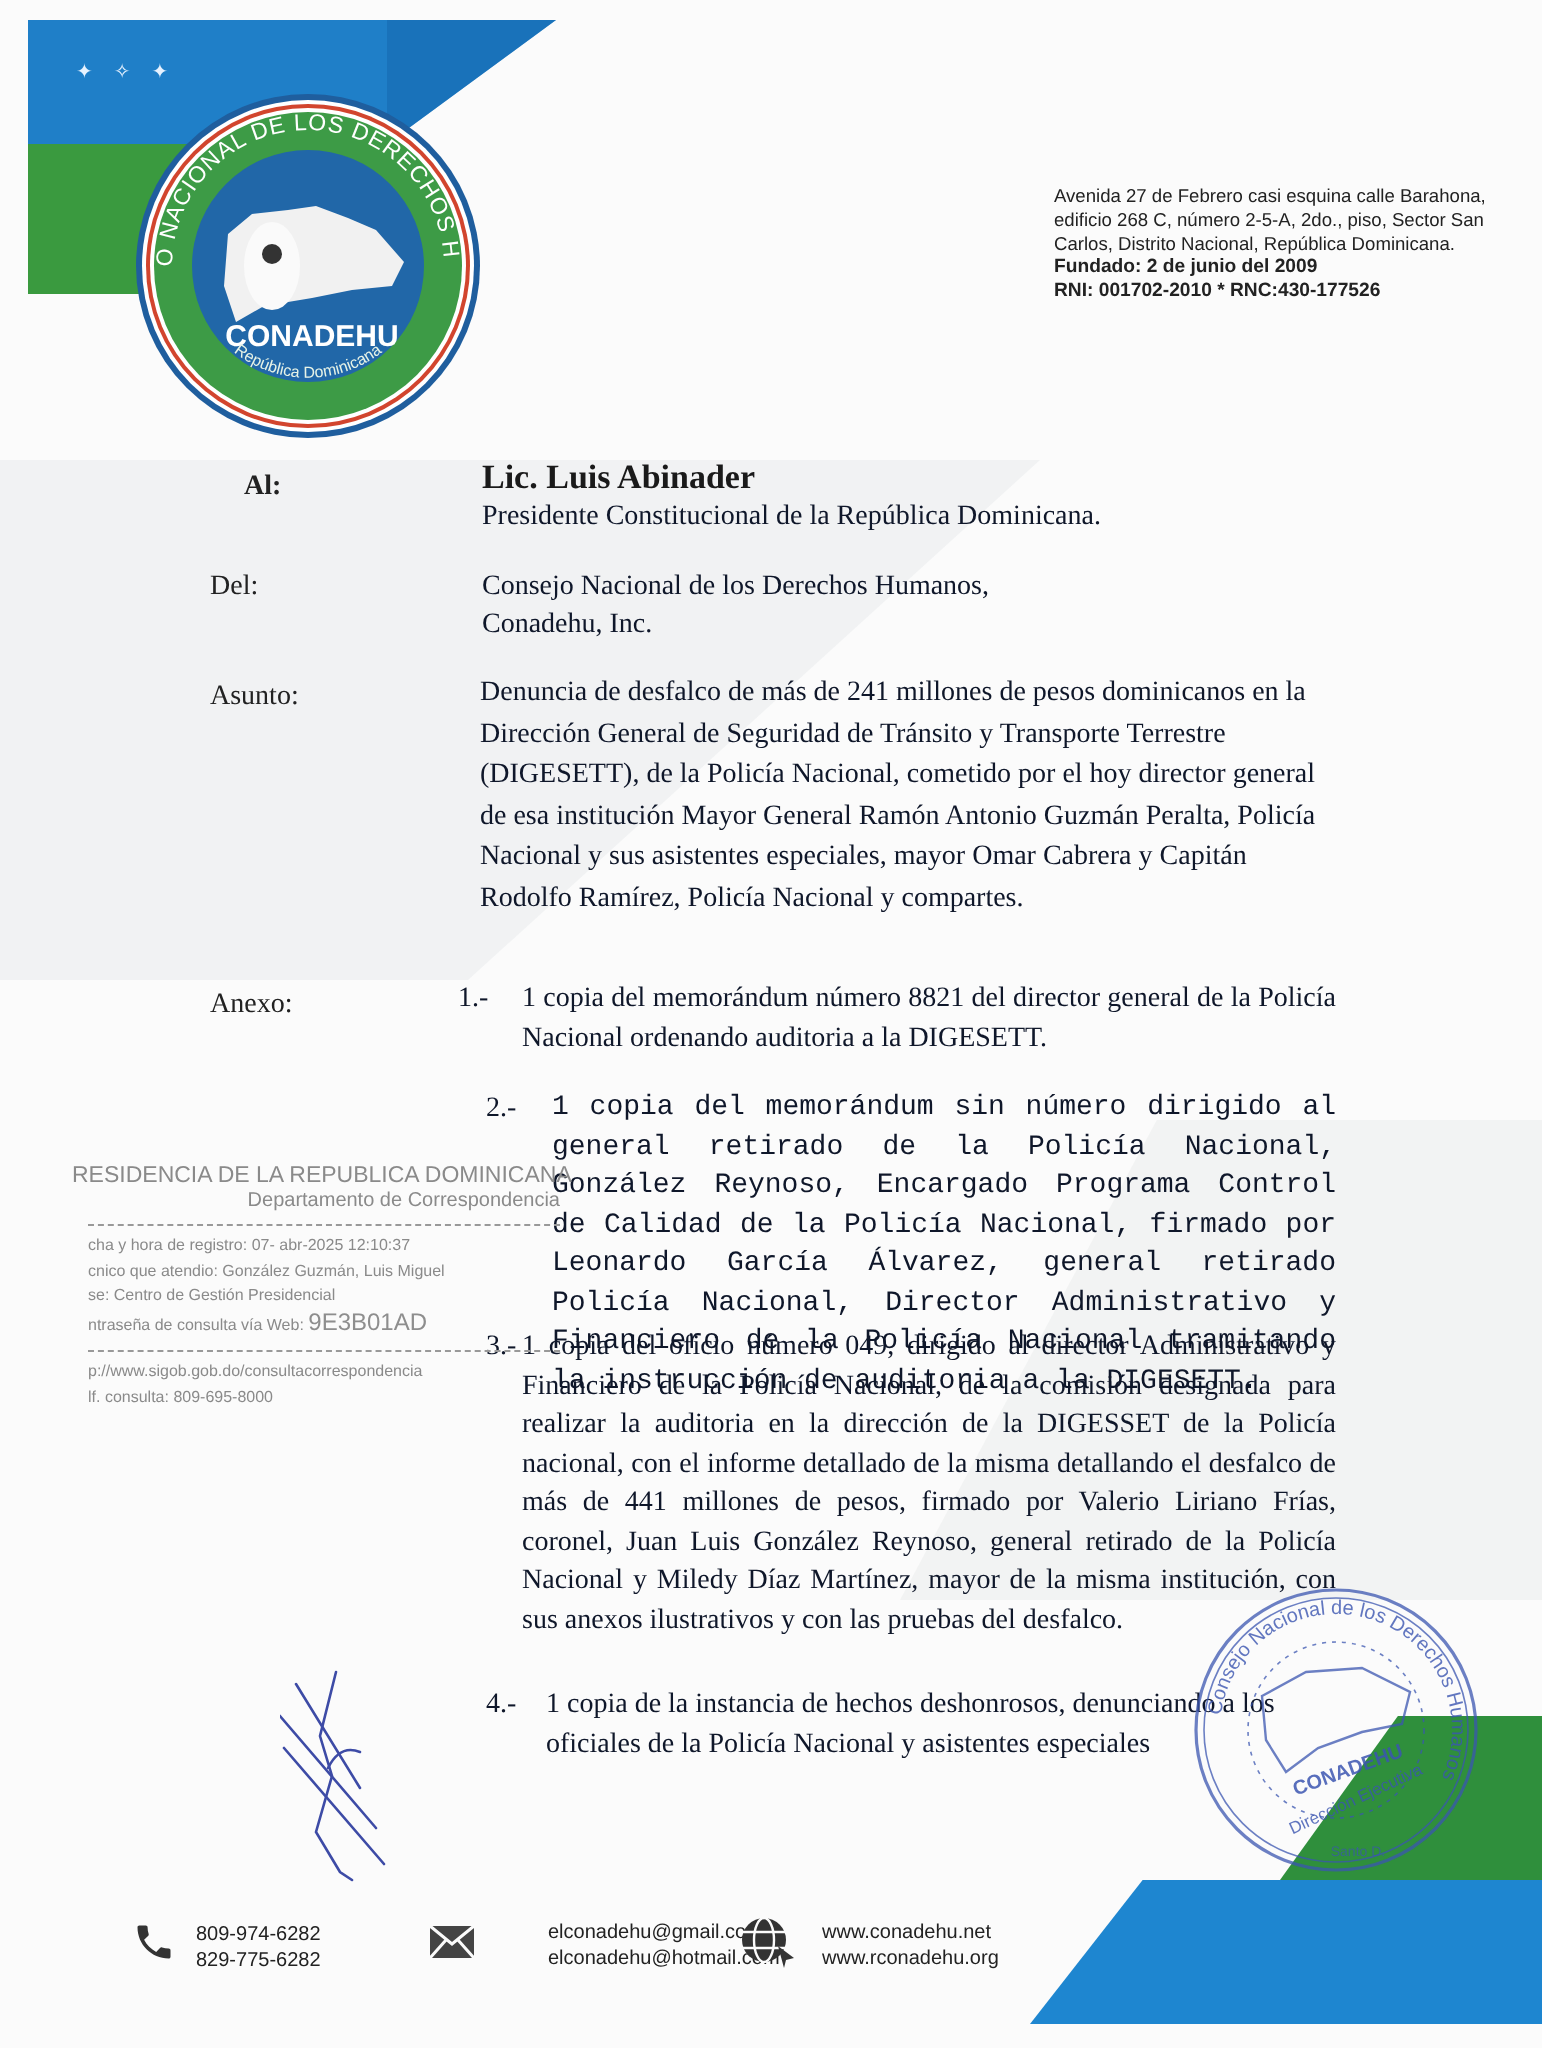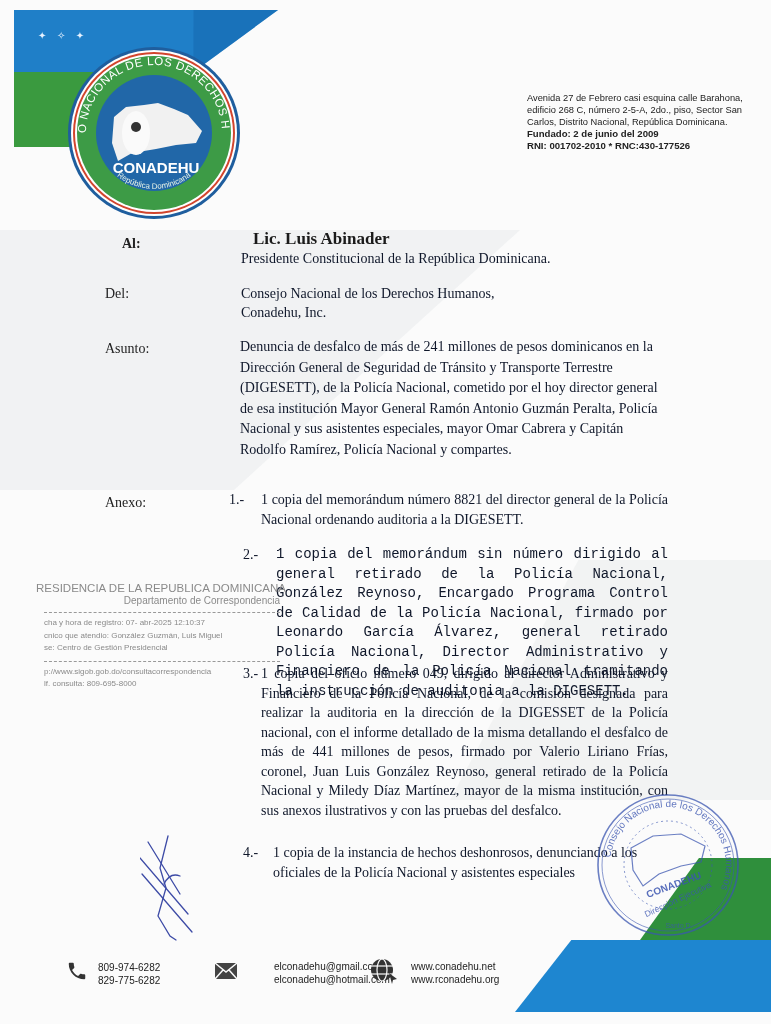--- a/index.html
+++ b/index.html
@@ -93,21 +93,21 @@
   <div>edificio 268 C, número 2-5-A, 2do., piso, Sector San</div>
   <div>Carlos, Distrito Nacional, República Dominicana.</div>
   <div class="b">Fundado: 2 de junio del 2009</div>
   <div class="b">RNI: 001702-2010 * RNC:430-177526</div>
 </div>
 
 <div class="abs fade1"></div>
 <div class="abs fade2"></div>
 
 <div class="abs lbl" style="left:122px; top:236px;font-weight:bold;">Al:</div>
-<div class="abs name" style="left:241px; top:229px;margin-left:12px;">Lic. Luis Abinader</div>
+<div class="abs name" style="left:241px; top:229px;">Lic. Luis Abinader</div>
 <div class="abs txt" style="left:241px; top:249px;">Presidente Constitucional de la República Dominicana.</div>
 
 <div class="abs lbl" style="left:105px; top:286px;">Del:</div>
 <div class="abs txt" style="left:241px; top:284px;">Consejo Nacional de los Derechos Humanos,</div>
 <div class="abs txt" style="left:241px; top:303px;">Conadehu, Inc.</div>
 
 <div class="abs lbl" style="left:105px; top:341px;">Asunto:</div>
 <div class="abs txt" style="left:240px; top:337px; width:420px; line-height:20.5px;">Denuncia de desfalco de más de 241 millones de pesos dominicanos en la Dirección General de Seguridad de Tránsito y Transporte Terrestre (DIGESETT), de la Policía Nacional, cometido por el hoy director general de esa institución Mayor General Ramón Antonio Guzmán Peralta, Policía Nacional y sus asistentes especiales, mayor Omar Cabrera y Capitán Rodolfo Ramírez, Policía Nacional y compartes.</div>
 
 <div class="abs lbl" style="left:105px; top:495px;">Anexo:</div>
@@ -126,20 +126,21 @@
 <div class="abs txt" style="left:243px; top:843px;">4.-</div>
 <div class="abs txt" style="left:273px; top:843px; width:395px;">1 copia de la instancia de hechos deshonrosos, denunciando a los oficiales de la Policía Nacional y asistentes especiales</div>
 
 <div class="abs reg" style="background:rgba(251,251,251,0.0);">
   <div class="t1">RESIDENCIA DE LA REPUBLICA DOMINICANA</div>
   <div class="t2">Departamento de Correspondencia</div>
   <div class="rule"></div>
   <div class="r"><span>cha y hora de registro:</span> <span>07- abr-2025 12:10:37</span></div>
   <div class="r"><span>cnico que atendio:</span> <span>González Guzmán, Luis Miguel</span></div>
   <div class="r"><span>se:</span> <span>Centro de Gestión Presidencial</span></div>
+  <div class="r"><span>ntraseña de consulta vía Web:</span> <span class="big">9E3B01AD</span></div>
   <div class="rule"></div>
   <div class="r">p://www.sigob.gob.do/consultacorrespondencia</div>
   <div class="r">lf. consulta: 809-695-8000</div>
 </div>
 
 <div class="abs foot-green"></div>
 <div class="abs foot-blue"></div>
 
 <div class="abs" style="left:593px; top:790px; width:150px; height:150px;">
   <svg width="150" height="150" viewBox="0 0 150 150">

